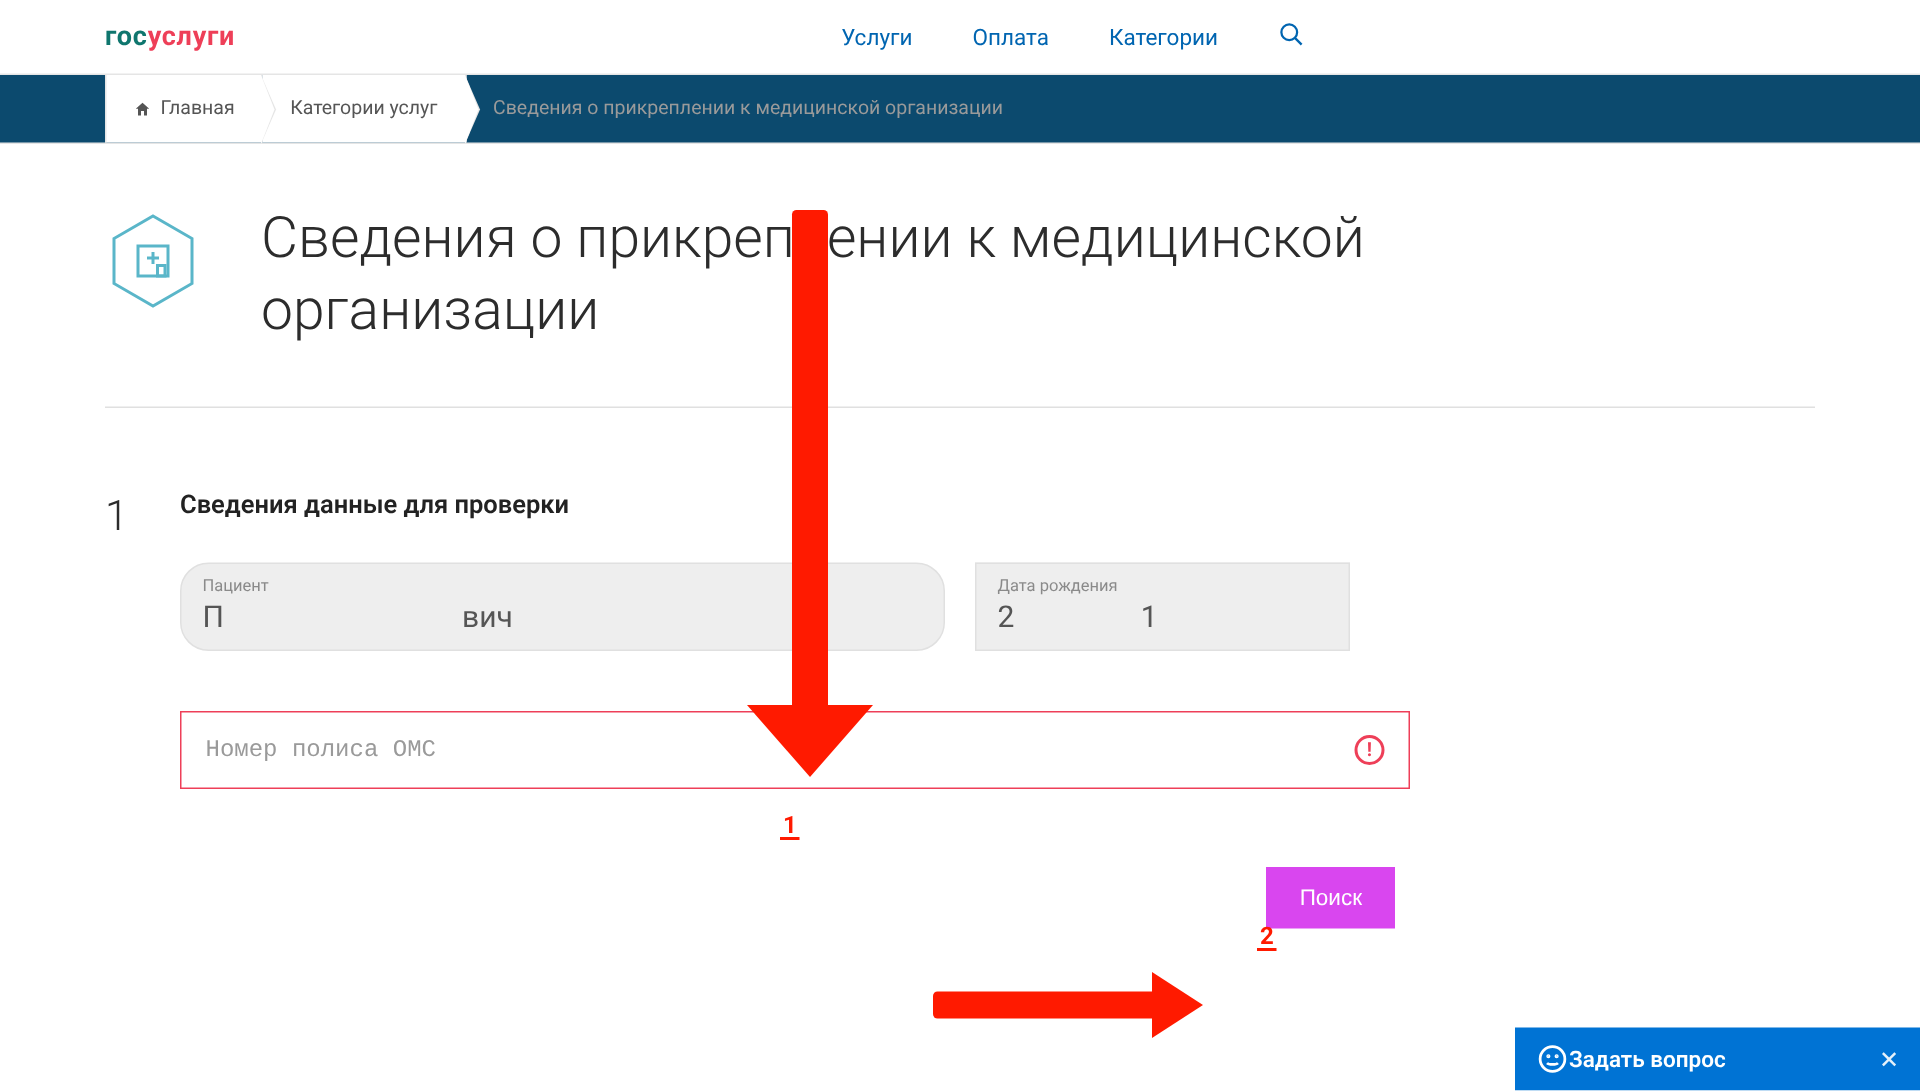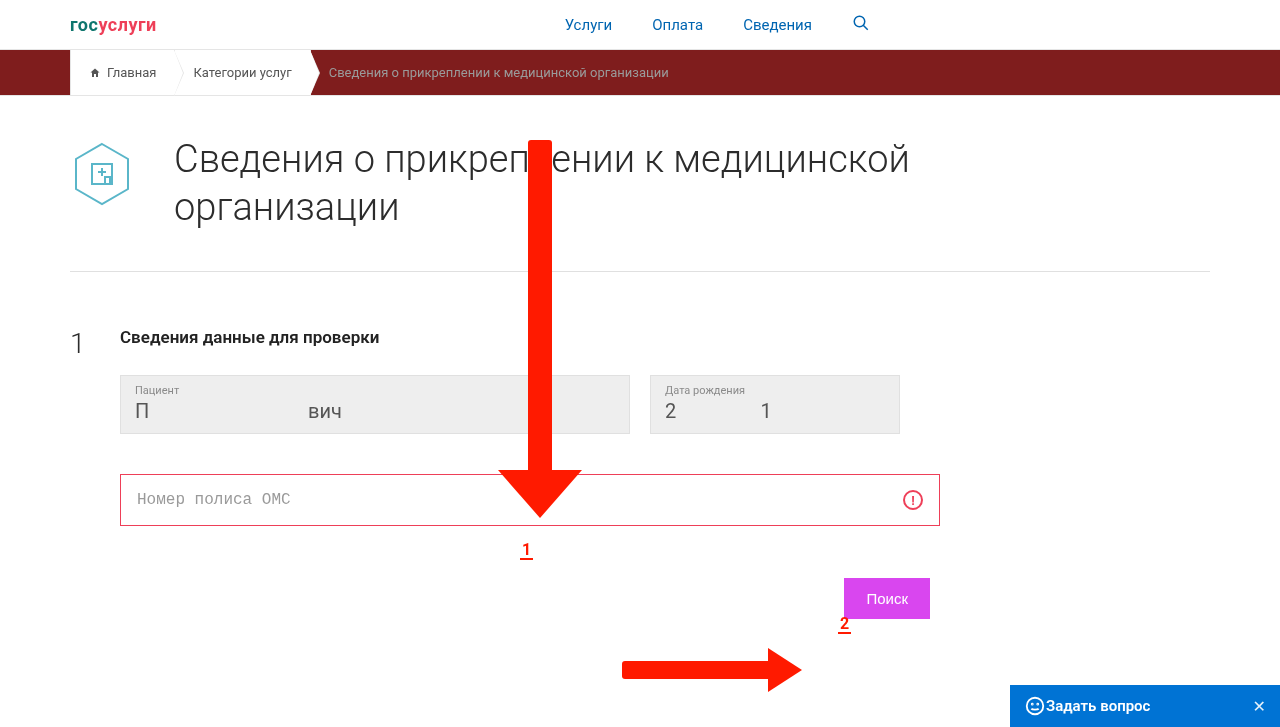--- a/index.html
+++ b/index.html
@@ -40,21 +40,21 @@
     color: #0065B1;
     font-size: 15px;
     text-decoration: none;
     cursor: pointer;
   }
   .search-icon svg { width: 18px; height: 18px; stroke: #0065B1; fill: none; stroke-width: 2; }
 
   
   .breadcrumb-bar {
     height: 46px;
-    background: #7f1d1d;
+    background: #0c4a6e;
     border-bottom: 1px solid #e5e5e5;
     display: flex;
     align-items: center;
     padding: 0 70px;
   }
   .crumb {
     display: flex;
     align-items: center;
     height: 100%;
     padding: 0 18px;
@@ -135,21 +135,21 @@
     margin-bottom: 28px;
   }
 
   .fields-row { display: flex; gap: 20px; margin-bottom: 40px; }
   .field-box {
     background: #eeeeee;
     border: 1px solid #e0e0e0;
     padding: 8px 14px 10px 14px;
     position: relative;
   }
-  .field-box.patient { flex: 0 0 510px; }
+  .field-box.patient { flex: 0 0 510px; border-radius: 19px; }
   .field-box.dob     { flex: 0 0 250px; }
   .field-label {
     font-size: 11px;
     color: #8a8a8a;
     margin-bottom: 2px;
   }
   .field-value {
     font-size: 20px;
     color: #555;
     white-space: pre;
@@ -281,21 +281,21 @@
 </head>
 <body>
 
 <div class="header">
   <span class="logo">
     <span class="blue">гос</span><span class="red">услуги</span>
   </span>
   <nav class="nav">
     <a>Услуги</a>
     <a>Оплата</a>
-    <a>Сведения</a>
+    <a>Категории</a>
     <span class="search-icon">
       <svg viewBox="0 0 24 24">
           <circle cx="10" cy="10" r="7"></circle>
           <line x1="15" y1="15" x2="21" y2="21"></line>
         </svg>
     </span>
   </nav>
 </div>
 
 <div class="breadcrumb-bar">

